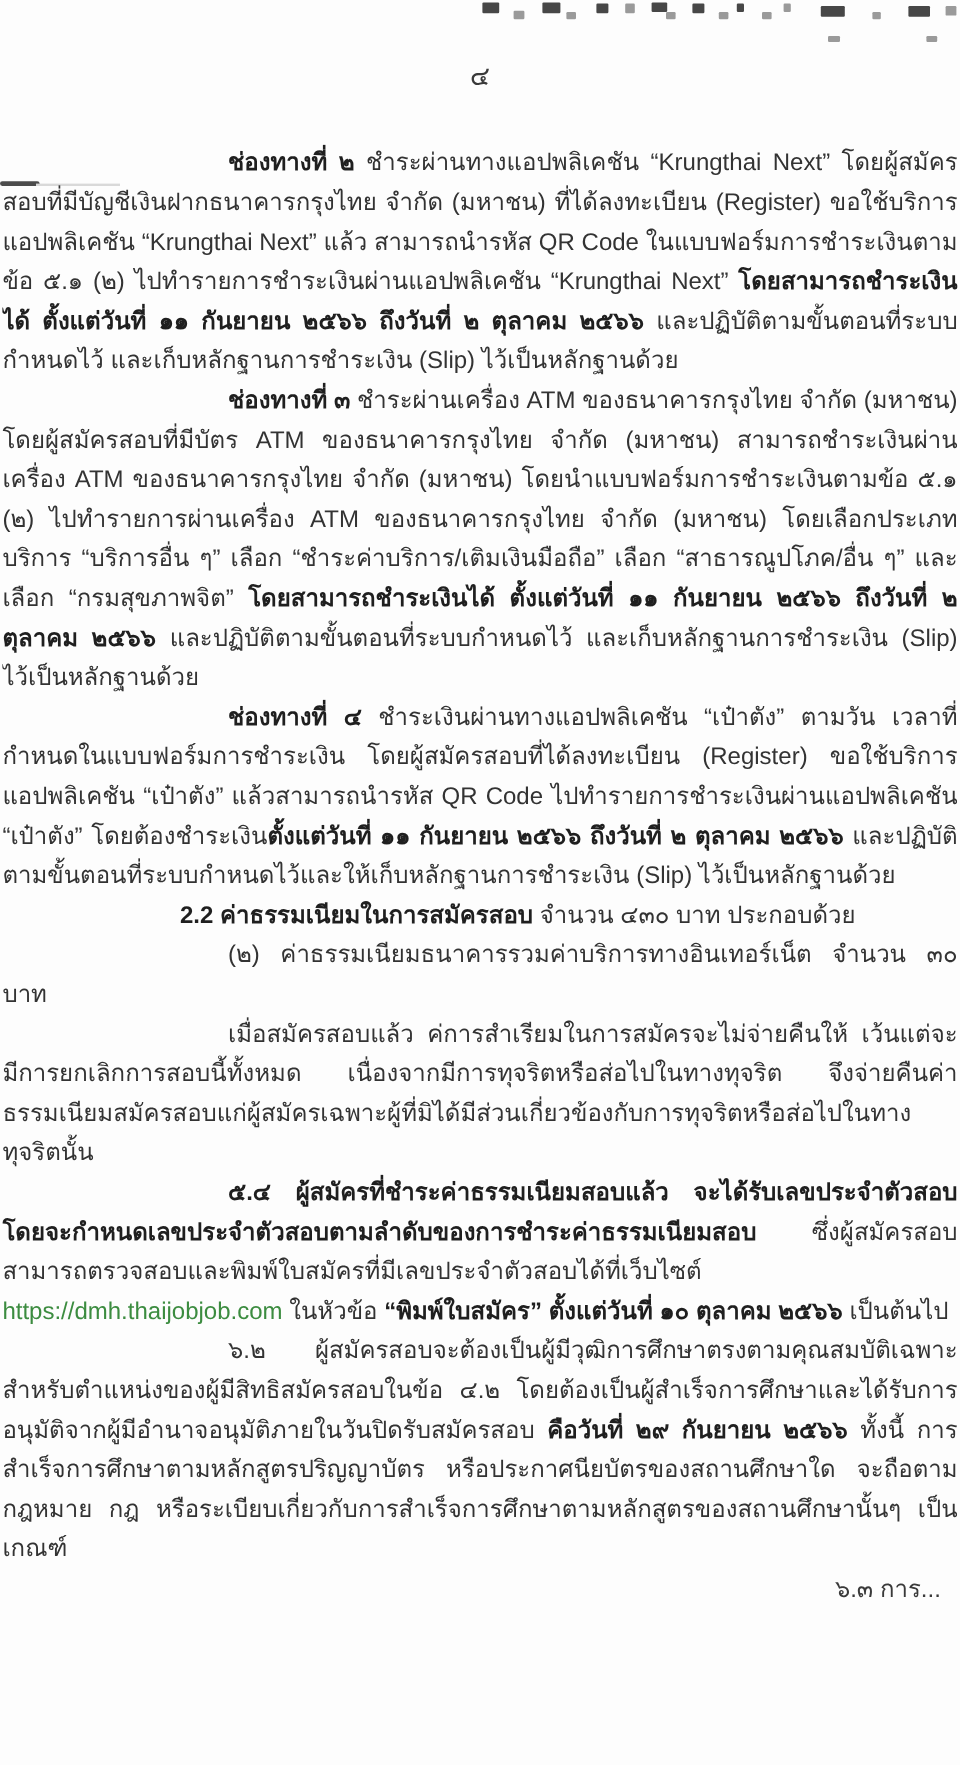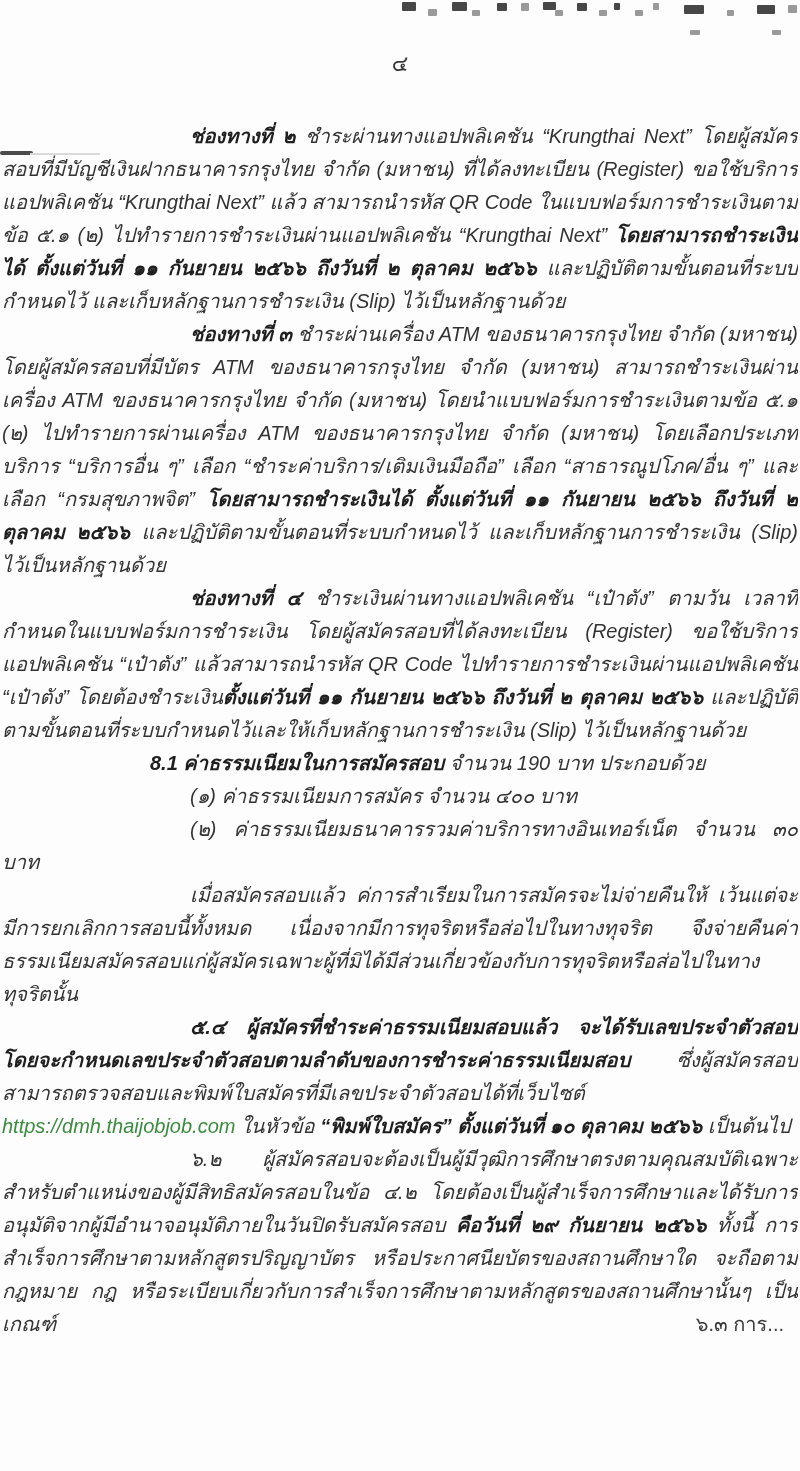--- a/index.html
+++ b/index.html
@@ -51,21 +51,20 @@
     font-size:20px;
     line-height:33px;
     text-align:justify;
     overflow:hidden;
   }
   .para {
     margin:0;
     text-indent:188px;
     overflow-wrap:anywhere;
     color:var(--text-color,#333333);
-    font-style:italic;
   }
   .para.section   { text-indent:142px; }
   .para.item-53   { text-indent:148px; }
   .seg-normal { font-weight:400; }
   .seg-bold   { font-weight:700; color:var(--bold-color,#1f1f1f); }
   .seg-link   { color:var(--link-color,#3c8c40); }
   .continuation {
     position:absolute;
     top:1308px; right:16px;
     font-size:20px;
@@ -101,22 +100,21 @@
 
   <div class="left-mark"></div>
   <div class="left-mark-smear"></div>
 
   <div class="page-number">๔</div>
 
   <div class="body-text" id="doc-body">
       <p class="para body"><span class="seg-bold">ช่องทางที่ ๒ </span><span class="seg-normal">ชำระผ่านทางแอปพลิเคชัน “Krungthai Next” โดยผู้สมัครสอบที่มีบัญชีเงินฝากธนาคารกรุงไทย จำกัด (มหาชน) ที่ได้ลงทะเบียน (Register) ขอใช้บริการแอปพลิเคชัน “Krungthai Next” แล้ว สามารถนำรหัส QR Code ในแบบฟอร์มการชำระเงินตามข้อ ๕.๑ (๒) ไปทำรายการชำระเงินผ่านแอปพลิเคชัน “Krungthai Next” </span><span class="seg-bold">โดยสามารถชำระเงินได้ ตั้งแต่วันที่ ๑๑ กันยายน ๒๕๖๖ ถึงวันที่ ๒ ตุลาคม ๒๕๖๖ </span><span class="seg-normal">และปฏิบัติตามขั้นตอนที่ระบบกำหนดไว้ และเก็บหลักฐานการชำระเงิน (Slip) ไว้เป็นหลักฐานด้วย</span></p>
       <p class="para body"><span class="seg-bold">ช่องทางที่ ๓ </span><span class="seg-normal">ชำระผ่านเครื่อง ATM ของธนาคารกรุงไทย จำกัด (มหาชน) โดยผู้สมัครสอบที่มีบัตร ATM ของธนาคารกรุงไทย จำกัด (มหาชน) สามารถชำระเงินผ่านเครื่อง ATM ของธนาคารกรุงไทย จำกัด (มหาชน) โดยนำแบบฟอร์มการชำระเงินตามข้อ ๕.๑ (๒) ไปทำรายการผ่านเครื่อง ATM ของธนาคารกรุงไทย จำกัด (มหาชน) โดยเลือกประเภทบริการ “บริการอื่น ๆ” เลือก “ชำระค่าบริการ/เติมเงินมือถือ” เลือก “สาธารณูปโภค/อื่น ๆ” และเลือก “กรมสุขภาพจิต” </span><span class="seg-bold">โดยสามารถชำระเงินได้ ตั้งแต่วันที่ ๑๑ กันยายน ๒๕๖๖ ถึงวันที่ ๒ ตุลาคม ๒๕๖๖ </span><span class="seg-normal">และปฏิบัติตามขั้นตอนที่ระบบกำหนดไว้ และเก็บหลักฐานการชำระเงิน (Slip) ไว้เป็นหลักฐานด้วย</span></p>
       <p class="para body"><span class="seg-bold">ช่องทางที่ ๔ </span><span class="seg-normal">ชำระเงินผ่านทางแอปพลิเคชัน “เป๋าตัง” ตามวัน เวลาที่กำหนดในแบบฟอร์มการชำระเงิน โดยผู้สมัครสอบที่ได้ลงทะเบียน (Register) ขอใช้บริการแอปพลิเคชัน “เป๋าตัง” แล้วสามารถนำรหัส QR Code ไปทำรายการชำระเงินผ่านแอปพลิเคชัน “เป๋าตัง” โดยต้องชำระเงิน</span><span class="seg-bold">ตั้งแต่วันที่ ๑๑ กันยายน ๒๕๖๖ ถึงวันที่ ๒ ตุลาคม ๒๕๖๖ </span><span class="seg-normal">และปฏิบัติตามขั้นตอนที่ระบบกำหนดไว้และให้เก็บหลักฐานการชำระเงิน (Slip) ไว้เป็นหลักฐานด้วย</span></p>
-      <p class="para item-53"><span class="seg-bold">8.1 ค่าธรรมเนียมในการสมัครสอบ </span><span class="seg-normal">จำนวน 190 บาท ประกอบด้วย</span></p>
-      <p class="para body"><span class="seg-normal">(๑) ค่าธรรมเนียมการสมัคร จำนวน ๔๐๐ บาท</span></p>
+      <p class="para item-53"><span class="seg-bold">2.2 ค่าธรรมเนียมในการสมัครสอบ </span><span class="seg-normal">จำนวน ๔๓๐ บาท ประกอบด้วย</span></p>
       <p class="para body"><span class="seg-normal">(๒) ค่าธรรมเนียมธนาคารรวมค่าบริการทางอินเทอร์เน็ต จำนวน ๓๐ บาท</span></p>
       <p class="para body"><span class="seg-normal">เมื่อสมัครสอบแล้ว ค่การสำเรียมในการสมัครจะไม่จ่ายคืนให้ เว้นแต่จะมีการยกเลิกการสอบนี้ทั้งหมด เนื่องจากมีการทุจริตหรือส่อไปในทางทุจริต จึงจ่ายคืนค่าธรรมเนียมสมัครสอบแก่ผู้สมัครเฉพาะผู้ที่มิได้มีส่วนเกี่ยวข้องกับการทุจริตหรือส่อไปในทางทุจริตนั้น</span></p>
       <p class="para body"><span class="seg-bold">๕.๔ ผู้สมัครที่ชำระค่าธรรมเนียมสอบแล้ว จะได้รับเลขประจำตัวสอบ โดยจะกำหนดเลขประจำตัวสอบตามลำดับของการชำระค่าธรรมเนียมสอบ </span><span class="seg-normal">ซึ่งผู้สมัครสอบสามารถตรวจสอบและพิมพ์ใบสมัครที่มีเลขประจำตัวสอบได้ที่เว็บไซต์ </span><span class="seg-link">https://dmh.thaijobjob.com</span><span class="seg-normal"> ในหัวข้อ </span><span class="seg-bold">“พิมพ์ใบสมัคร” ตั้งแต่วันที่ ๑๐ ตุลาคม ๒๕๖๖ </span><span class="seg-normal">เป็นต้นไป</span></p>
       <p class="para body"><span class="seg-normal">๖.๒ ผู้สมัครสอบจะต้องเป็นผู้มีวุฒิการศึกษาตรงตามคุณสมบัติเฉพาะสำหรับตำแหน่งของผู้มีสิทธิสมัครสอบในข้อ ๔.๒ โดยต้องเป็นผู้สำเร็จการศึกษาและได้รับการอนุมัติจากผู้มีอำนาจอนุมัติภายในวันปิดรับสมัครสอบ </span><span class="seg-bold">คือวันที่ ๒๙ กันยายน ๒๕๖๖ </span><span class="seg-normal">ทั้งนี้ การสำเร็จการศึกษาตามหลักสูตรปริญญาบัตร หรือประกาศนียบัตรของสถานศึกษาใด จะถือตามกฎหมาย กฎ หรือระเบียบเกี่ยวกับการสำเร็จการศึกษาตามหลักสูตรของสถานศึกษานั้นๆ เป็นเกณฑ์</span></p>
     </div>
 
   <div class="continuation">๖.๓ การ...</div>
 </div>
 
 </body></html>

